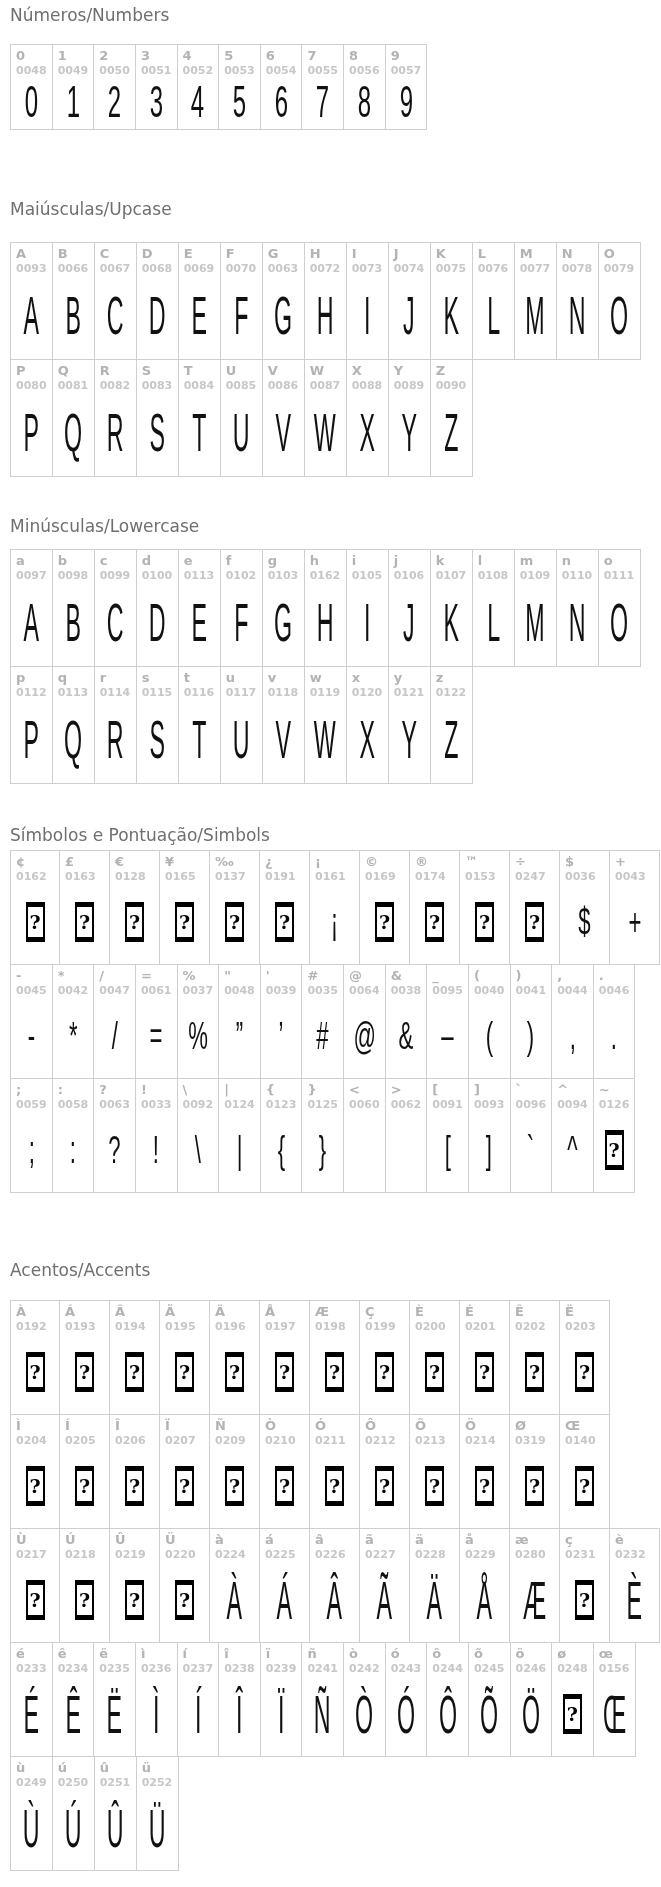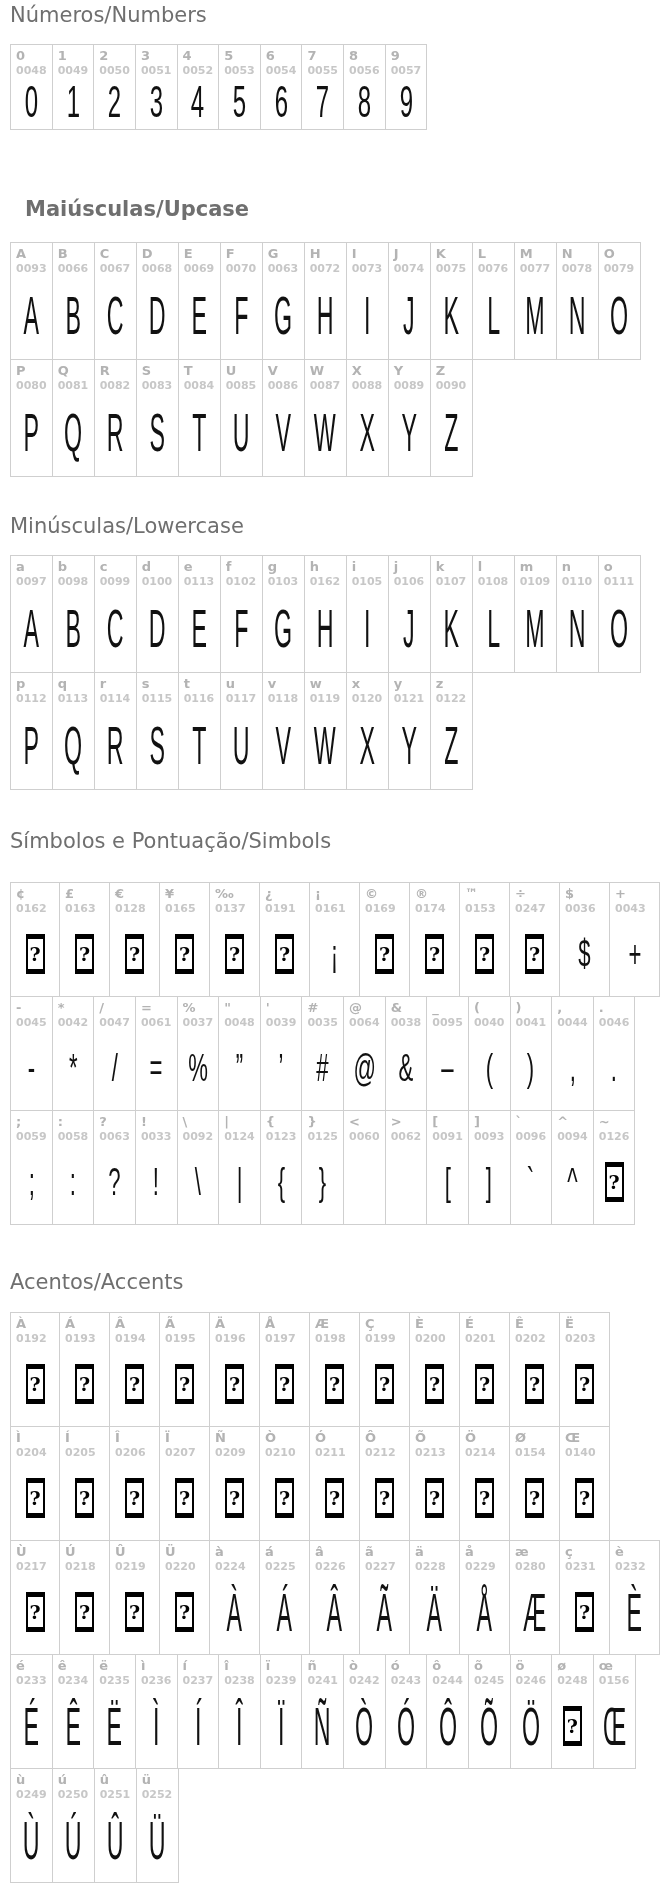--- a/index.html
+++ b/index.html
@@ -1,24 +1,24 @@
 <!DOCTYPE html>
 <html><head>
 <meta charset="utf-8">
 <style>
   html,body{margin:0;padding:0;background:#ffffff;}
   body{font-family:"Liberation Sans",sans-serif;}
   .wrap{padding:2px 10px 8px;width:641px;}
-  .title{font-size:21px;font-weight:400;color:#6f6f6f;line-height:22px;margin:0;
+  .title{font-size:17px;font-weight:400;color:#6f6f6f;line-height:22px;margin:0;
          font-family:"DejaVu Sans","Liberation Sans",sans-serif;}
   .sec-0 .title{margin:2px 0 18px;}
-  .sec-1 .title{margin:68px 15px 22px;font-weight:bold;}
-  .sec-2 .title{margin:38px 0 18px;}
-  .sec-3 .title{margin:40px 0 30px;}
-  .sec-4 .title{margin:46px 0 19px;}
+  .sec-1 .title{margin:68px 0 22px;}
+  .sec-2 .title{margin:38px 0 12px;}
+  .sec-3 .title{margin:40px 0 4px;}
+  .sec-4 .title{margin:66px 0 19px;}
   .grid-row{display:flex;width:max-content;}
   .grid-row + .grid-row{margin-top:-1px;}
   .cell{border:1px solid #cfcfcf;border-left:none;display:flex;flex-direction:column;
         padding:3px 5px 4px;box-sizing:border-box;background:#fff;}
   .cell:first-child{border-left:1px solid #cfcfcf;}
   .row-num .cell{height:86px;min-width:33px;}
   .row-cap .cell{height:118px;}
   .row-sym .cell,.row-acc .cell{height:115px;}
   .mw33{min-width:33px;} .mw42{min-width:42px;} .mw48{min-width:50px;}
   .mw38{min-width:40px;} .mw29{min-width:30px;} .mw36{min-width:37px;}
@@ -1021,21 +1021,21 @@
           <span class="cl">Ö</span>
           <span class="cc">0214</span>
           <div class="ga">
             <span class="notdef">
               <span>?</span>
             </span>
           </div>
         </div>
         <div class="cell mw48">
           <span class="cl">Ø</span>
-          <span class="cc">0154</span>
+          <span class="cc">0319</span>
           <div class="ga">
             <span class="notdef">
               <span>?</span>
             </span>
           </div>
         </div>
         <div class="cell mw48">
           <span class="cl">Œ</span>
           <span class="cc">0140</span>
           <div class="ga">

